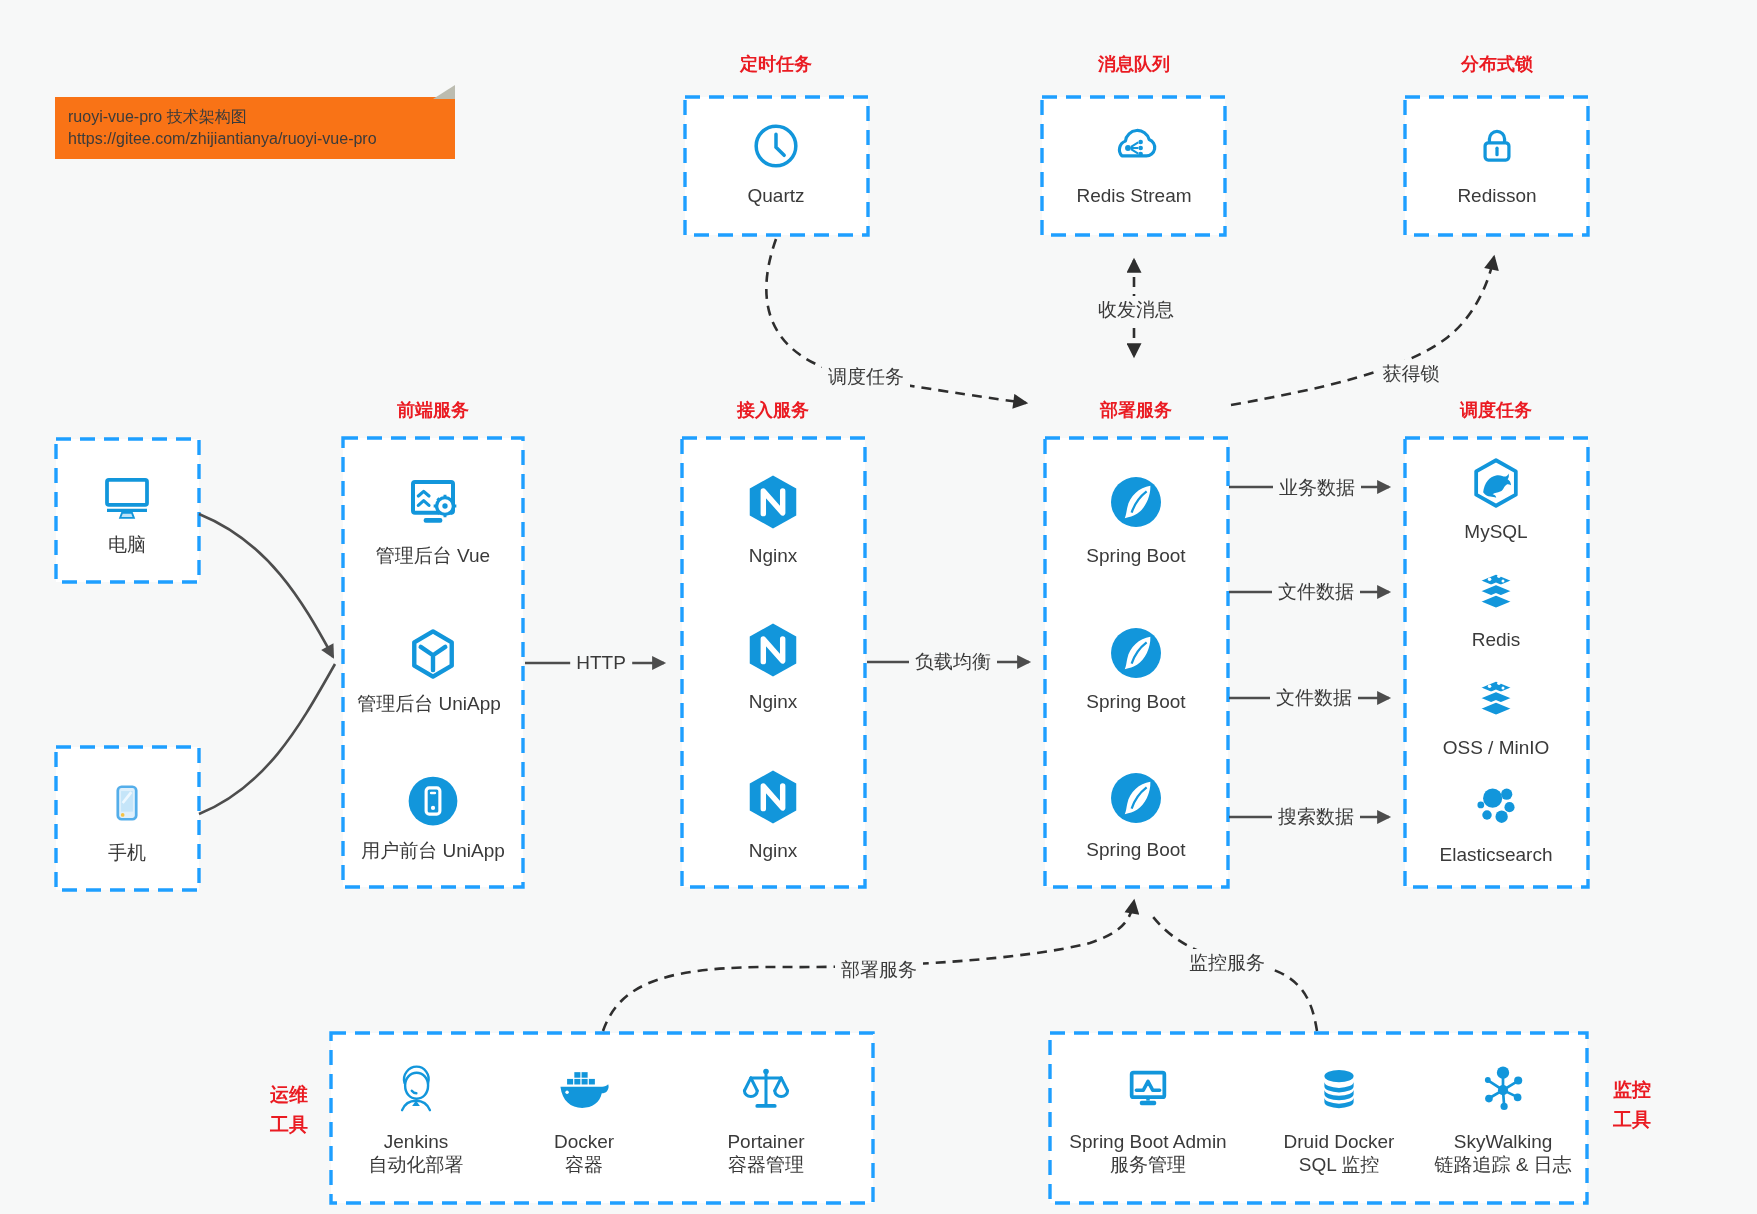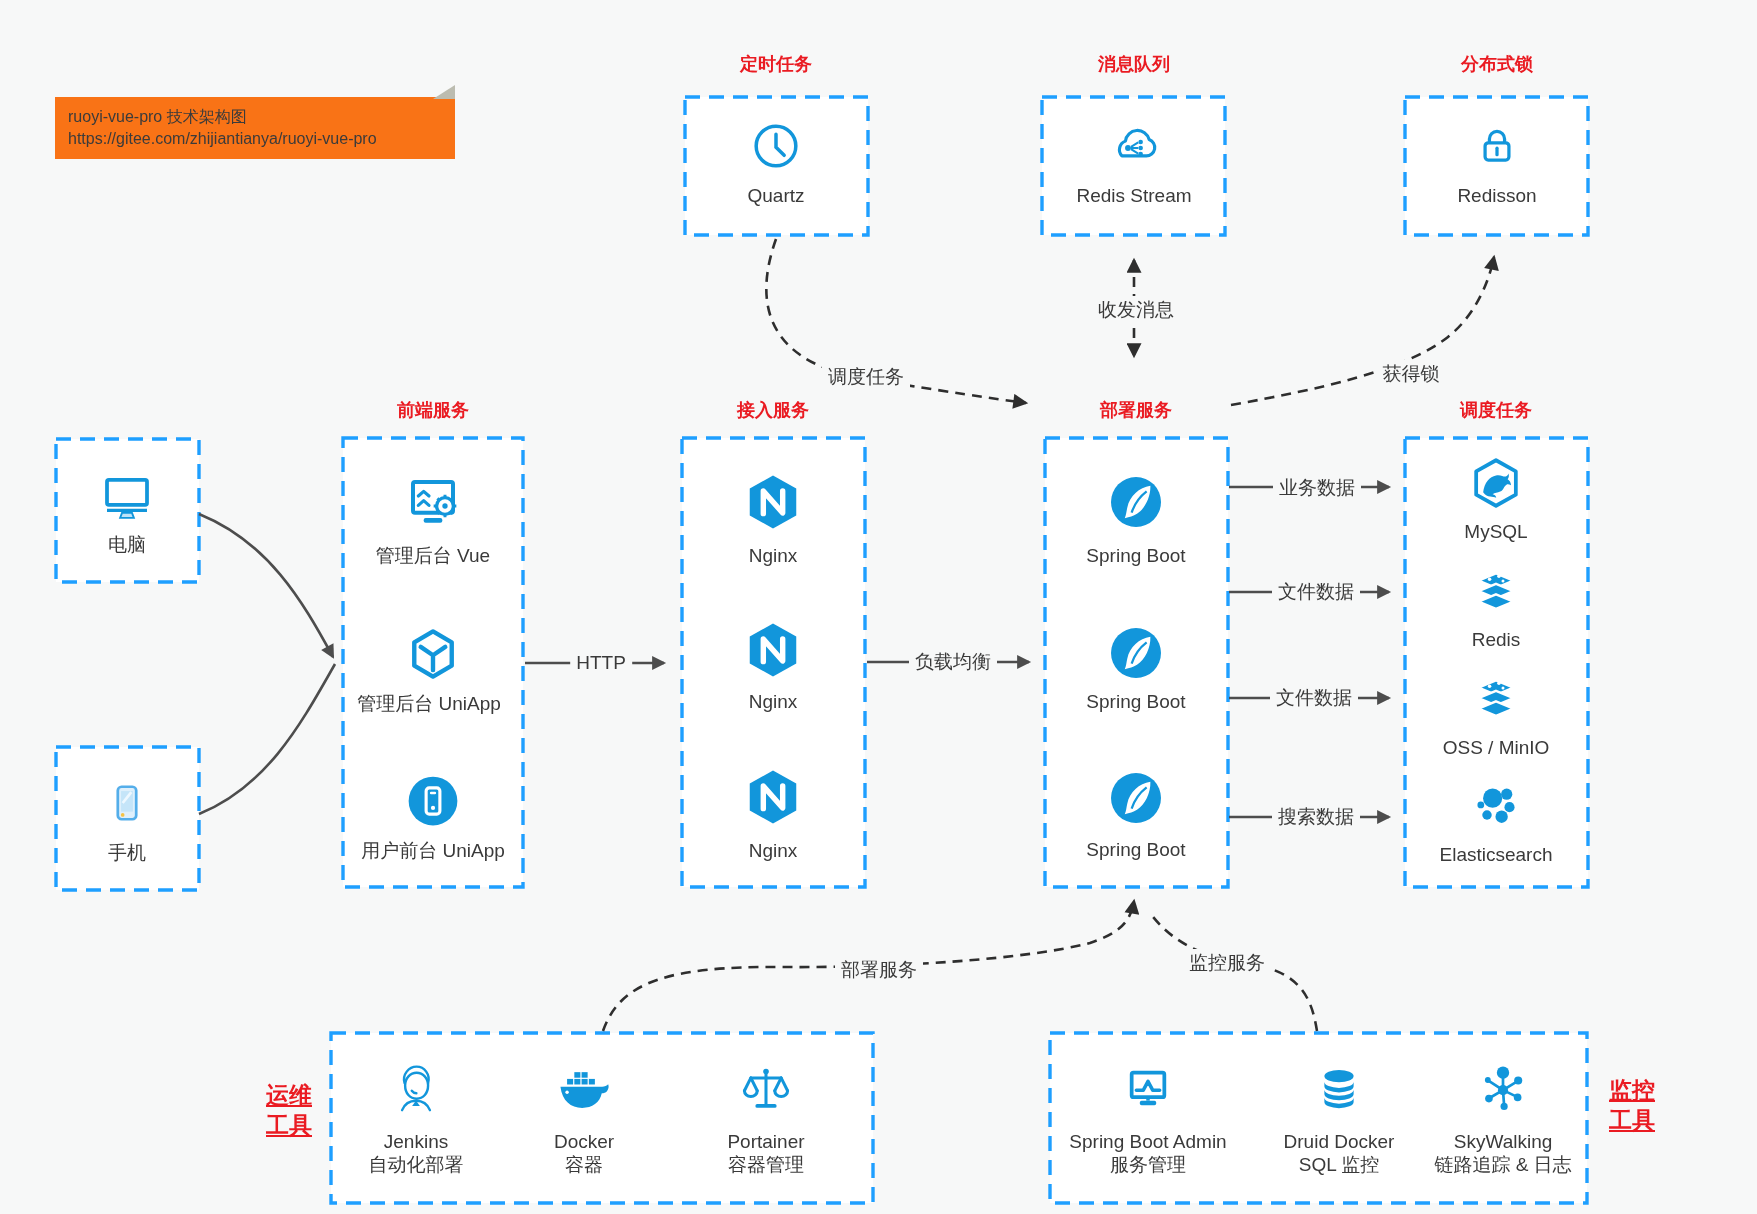--- a/index.html
+++ b/index.html
@@ -2,22 +2,22 @@
 <html><head>
 <meta charset="utf-8">
 <style>
   html,body{margin:0;padding:0;background:#f7f8f8;}
   .stage{position:relative;width:1757px;height:1214px;background:#f7f8f8;overflow:hidden;
          font-family:"Liberation Sans","DejaVu Sans",sans-serif;}
   .panel{position:absolute;background:#ffffff;z-index:1;}
   .overlay{position:absolute;left:0;top:0;z-index:2;pointer-events:none;}
   .rtitle{position:absolute;transform:translate(-50%,-50%);font-size:18px;font-weight:bold;
           color:#ea1b22;white-space:nowrap;z-index:3;}
-  .rtitle2{position:absolute;transform:translate(-50%,-50%);font-size:23px;font-weight:bold;
-          color:#ea1b22;text-align:right;line-height:30px;z-index:3;text-decoration:underline;}
+  .rtitle2{position:absolute;transform:translate(-50%,-50%);font-size:19px;font-weight:bold;
+          color:#ea1b22;text-align:right;line-height:30px;z-index:3;}
   .lbl{position:absolute;transform:translate(-50%,-50%);font-size:19px;color:#3a3a3a;
        white-space:nowrap;z-index:3;}
   .ic{position:absolute;transform:translate(-50%,-50%);line-height:0;color:#1296db;z-index:3;}
   .elabel{position:absolute;transform:translate(-50%,-50%);font-size:19px;color:#3a3a3a;
           background:#f7f8f8;padding:1px 6px;white-space:nowrap;z-index:4;}
   .note{position:absolute;left:55px;top:97px;width:400px;height:62px;background:#f97316;
         z-index:3;font-size:16px;line-height:22px;color:#3b3b3b;padding-top:9px;
         box-sizing:border-box;}
   .note div{padding-left:13px;white-space:nowrap;}
   .fold{position:absolute;left:433px;top:85px;z-index:3;line-height:0;}

